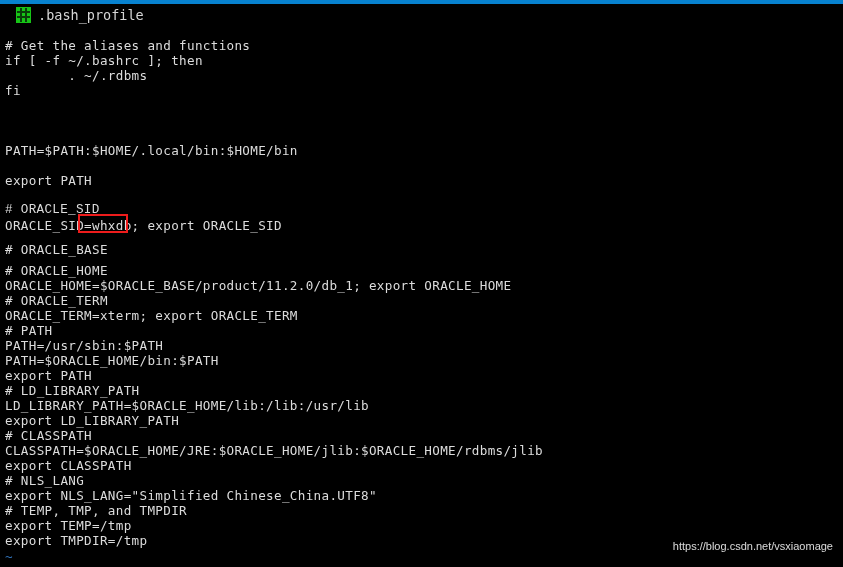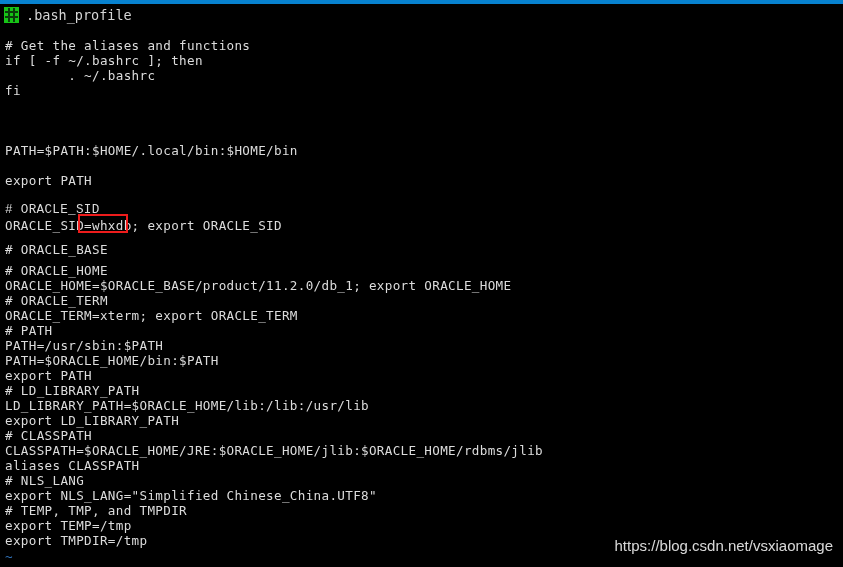--- a/index.html
+++ b/index.html
@@ -24,21 +24,21 @@
     background: #0782d0;
   }
   #title-bar {
     position: absolute;
     left: 0;
     top: 4px;
     width: 767px;
     height: 22px;
     display: flex;
     align-items: center;
-    padding-left: 4px;
+    padding-left: 16px;
     box-sizing: border-box;
   }
   #file-icon {
     width: 15px;
     height: 16px;
     background: #17c417;
     position: relative;
     flex: 0 0 auto;
     margin-right: 7px;
     overflow: hidden;
@@ -99,21 +99,21 @@
     border: 2px solid #ee1c1c;
     box-sizing: border-box;
     pointer-events: none;
   }
   #watermark {
     position: absolute;
     right: 10px;
     bottom: 12px;
     color: #e9e9e9;
     font-family: "Liberation Sans", sans-serif;
-    font-size: 15px;
+    font-size: 11px;
     line-height: 18px;
     opacity: 0.93;
     white-space: pre;
   }
 </style>
 </head>
 <body>
 
 <div id="screen">
 
@@ -126,21 +126,21 @@
       <div class="bar-v1"></div>
       <div class="bar-v2"></div>
     </div>
     <span id="title-text">.bash_profile</span>
   </div>
 
   <div id="editor">
 
   <div class="line" style="top: 8px;"># Get the aliases and functions</div>
       <div class="line" style="top: 23px;">if [ -f ~/.bashrc ]; then</div>
-      <div class="line" style="top: 38px;">        . ~/.bashrc</div>
+      <div class="line" style="top: 38px;">        . ~/.rdbms</div>
       <div class="line" style="top: 53px;">fi</div>
       <div class="line" style="top: 68px;"></div>
       <div class="line" style="top: 98px;"></div>
       <div class="line" style="top: 113px;">PATH=$PATH:$HOME/.local/bin:$HOME/bin</div>
       <div class="line" style="top: 128px;"></div>
       <div class="line" style="top: 143px;">export PATH</div>
       <div class="line" style="top: 158px;"></div>
       <div class="line" style="top: 173px; font-family: Liberation Mono, monospace;"># ORACLE_SID</div>
       <div class="line" style="top: 188px;">ORACLE_SID=whxdb; export ORACLE_SID</div>
       <div class="line" style="top: 212px;"># ORACLE_BASE</div>
@@ -150,21 +150,21 @@
       <div class="line" style="top: 278px;">ORACLE_TERM=xterm; export ORACLE_TERM</div>
       <div class="line" style="top: 293px;"># PATH</div>
       <div class="line" style="top: 323px;">PATH=$ORACLE_HOME/bin:$PATH</div>
       <div class="line" style="top: 308px;">PATH=/usr/sbin:$PATH</div>
       <div class="line" style="top: 338px;">export PATH</div>
       <div class="line" style="top: 368px;">LD_LIBRARY_PATH=$ORACLE_HOME/lib:/lib:/usr/lib</div>
       <div class="line" style="top: 353px;"># LD_LIBRARY_PATH</div>
       <div class="line" style="top: 383px;">export LD_LIBRARY_PATH</div>
       <div class="line" style="top: 398px;"># CLASSPATH</div>
       <div class="line" style="top: 413px;">CLASSPATH=$ORACLE_HOME/JRE:$ORACLE_HOME/jlib:$ORACLE_HOME/rdbms/jlib</div>
-      <div class="line" style="top: 428px;">aliases CLASSPATH</div>
+      <div class="line" style="top: 428px;">export CLASSPATH</div>
       <div class="line" style="top: 443px;"># NLS_LANG</div>
       <div class="line" style="top: 458px;">export NLS_LANG="Simplified Chinese_China.UTF8"</div>
       <div class="line" style="top: 473px;"># TEMP, TMP, and TMPDIR</div>
       <div class="line" style="top: 488px;">export TEMP=/tmp</div>
       <div class="line" style="top: 503px;">export TMPDIR=/tmp</div>
       <div class="line tilde" style="top: 519px;">~</div>
     </div>
 
   <div id="highlight-box"></div>
 

